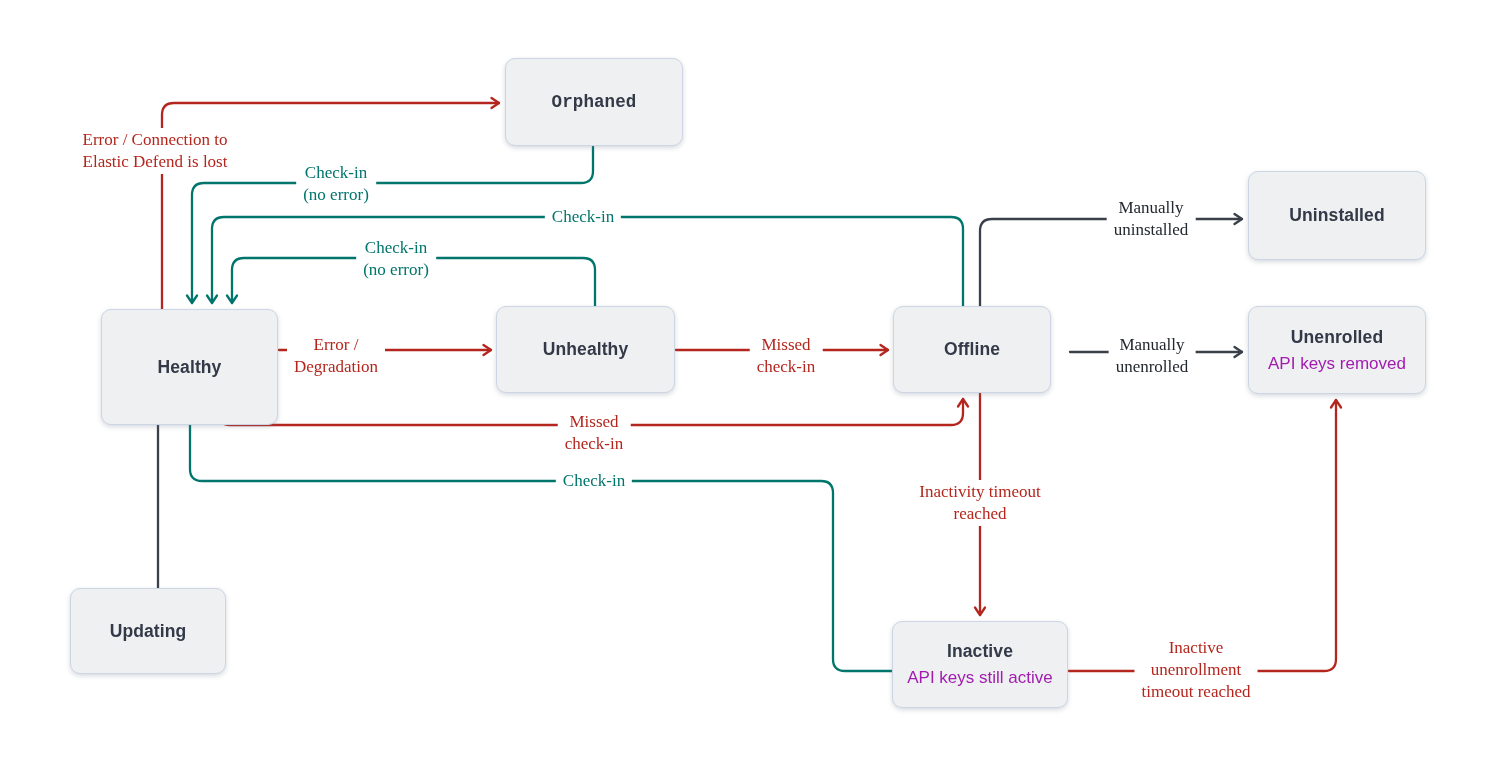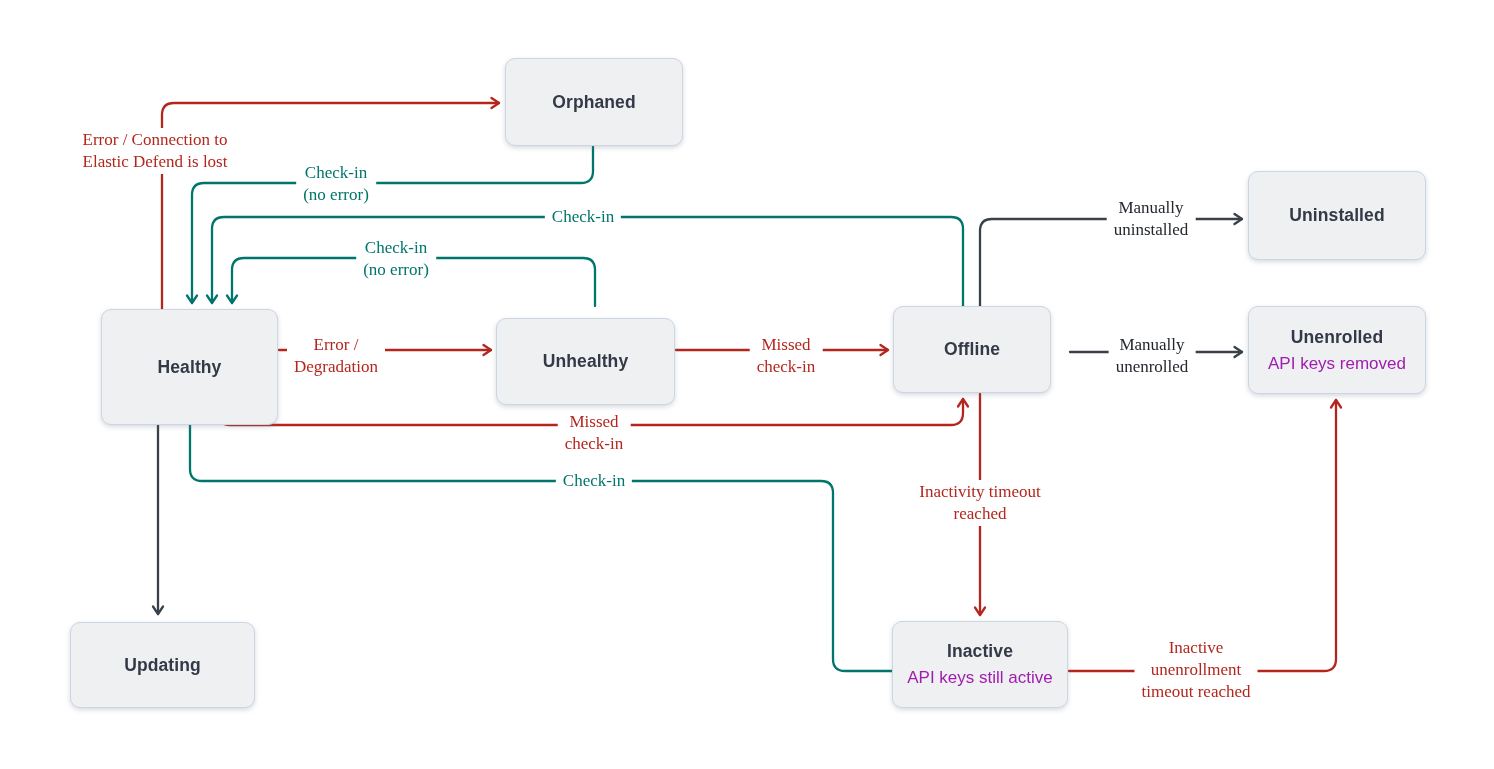--- a/index.html
+++ b/index.html
@@ -123,40 +123,40 @@
   <div class="elabel lbl-error" style="left:980px;top:503px;">
     <div>Inactivity timeout</div>
     <div>reached</div>
   </div>
   <div class="elabel lbl-error" style="left:1196px;top:670px;">
     <div>Inactive</div>
     <div>unenrollment</div>
     <div>timeout reached</div>
   </div>
 
-  <div class="node" style="left:505px;top:58px;width:178px;height:88px;">
+  <div class="node" style="left:505px;top:58px;width:178px;height:88px;font-family:Liberation Mono, monospace;">
     <div class="node-title">Orphaned</div>
   </div>
   <div class="node" style="left:1248px;top:171px;width:178px;height:89px;">
     <div class="node-title">Uninstalled</div>
   </div>
   <div class="node" style="left:101px;top:309px;width:177px;height:116px;">
     <div class="node-title">Healthy</div>
   </div>
-  <div class="node" style="left:496px;top:318px;width:179px;height:87px;">
+  <div class="node" style="left:496px;top:306px;width:179px;height:87px;">
     <div class="node-title">Unhealthy</div>
   </div>
   <div class="node" style="left:893px;top:306px;width:158px;height:87px;">
     <div class="node-title">Offline</div>
   </div>
   <div class="node" style="left:1248px;top:306px;width:178px;height:88px;">
     <div class="node-title">Unenrolled</div>
     <div class="node-sub">API keys removed</div>
   </div>
-  <div class="node" style="left:70px;top:622px;width:185px;height:86px;">
+  <div class="node" style="left:70px;top:588px;width:156px;height:86px;">
     <div class="node-title">Updating</div>
   </div>
   <div class="node" style="left:892px;top:621px;width:176px;height:87px;">
     <div class="node-title">Inactive</div>
     <div class="node-sub">API keys still active</div>
   </div>
 
 </div>
 
 </body></html>

